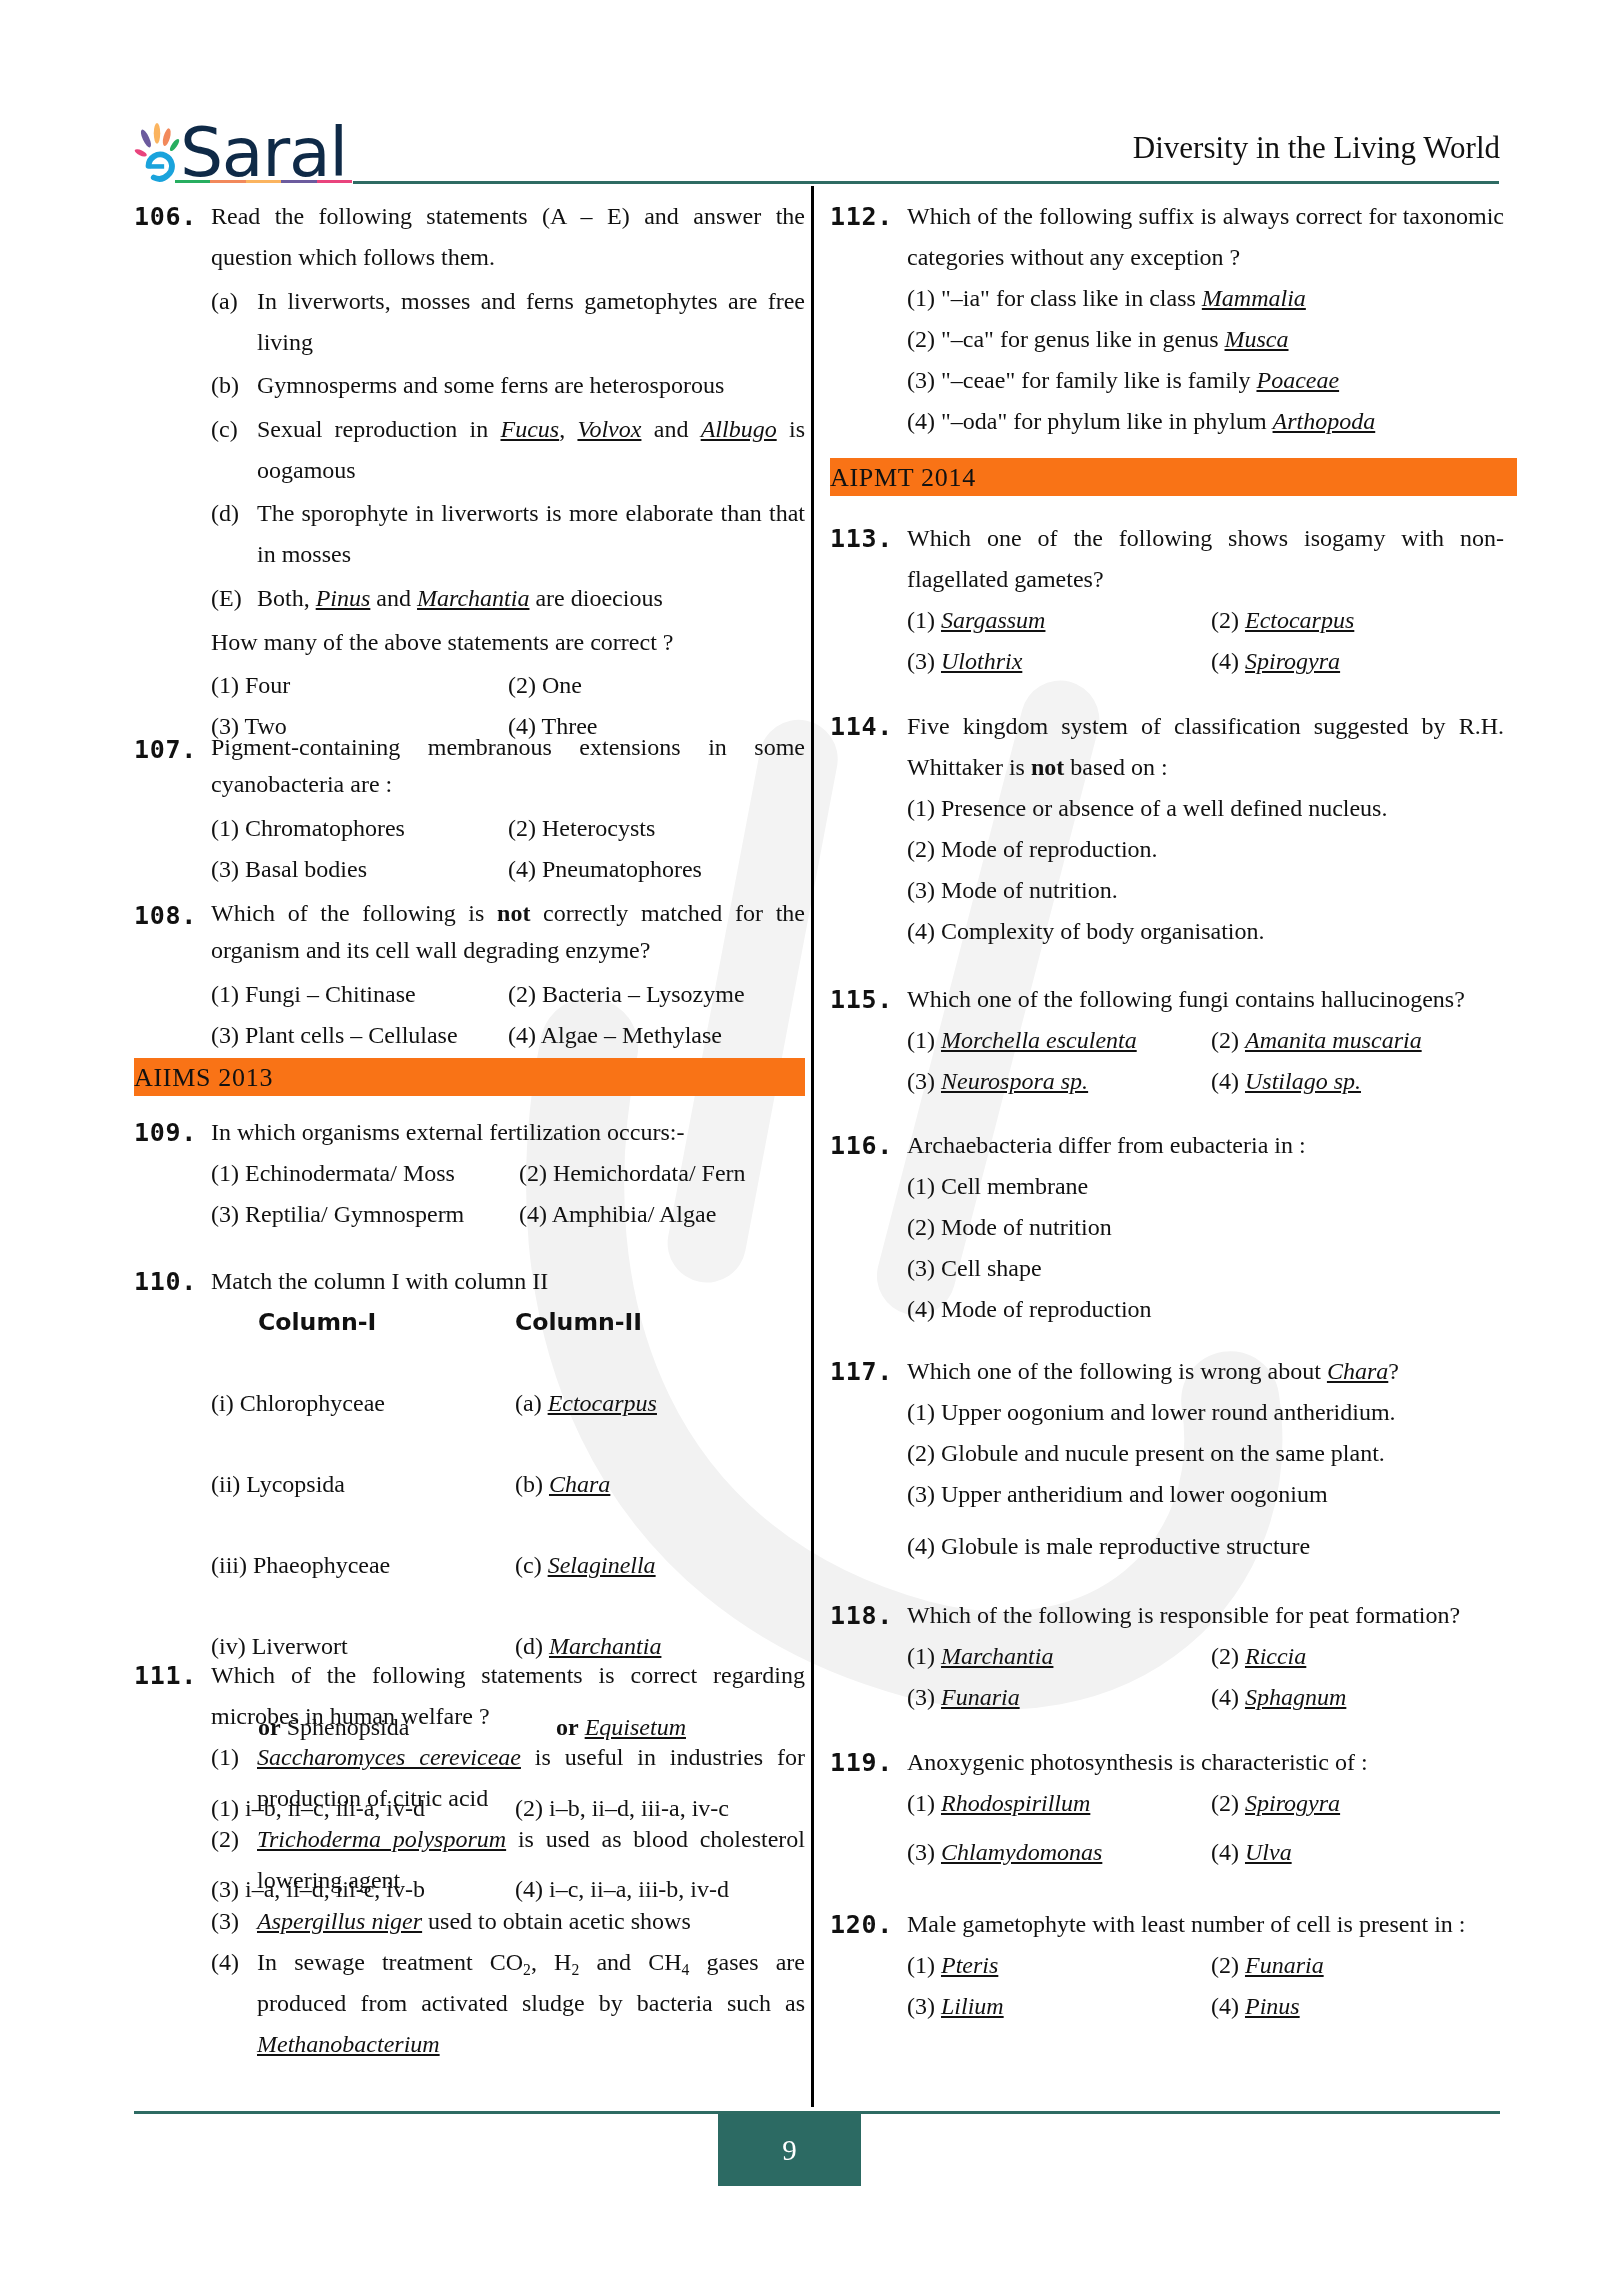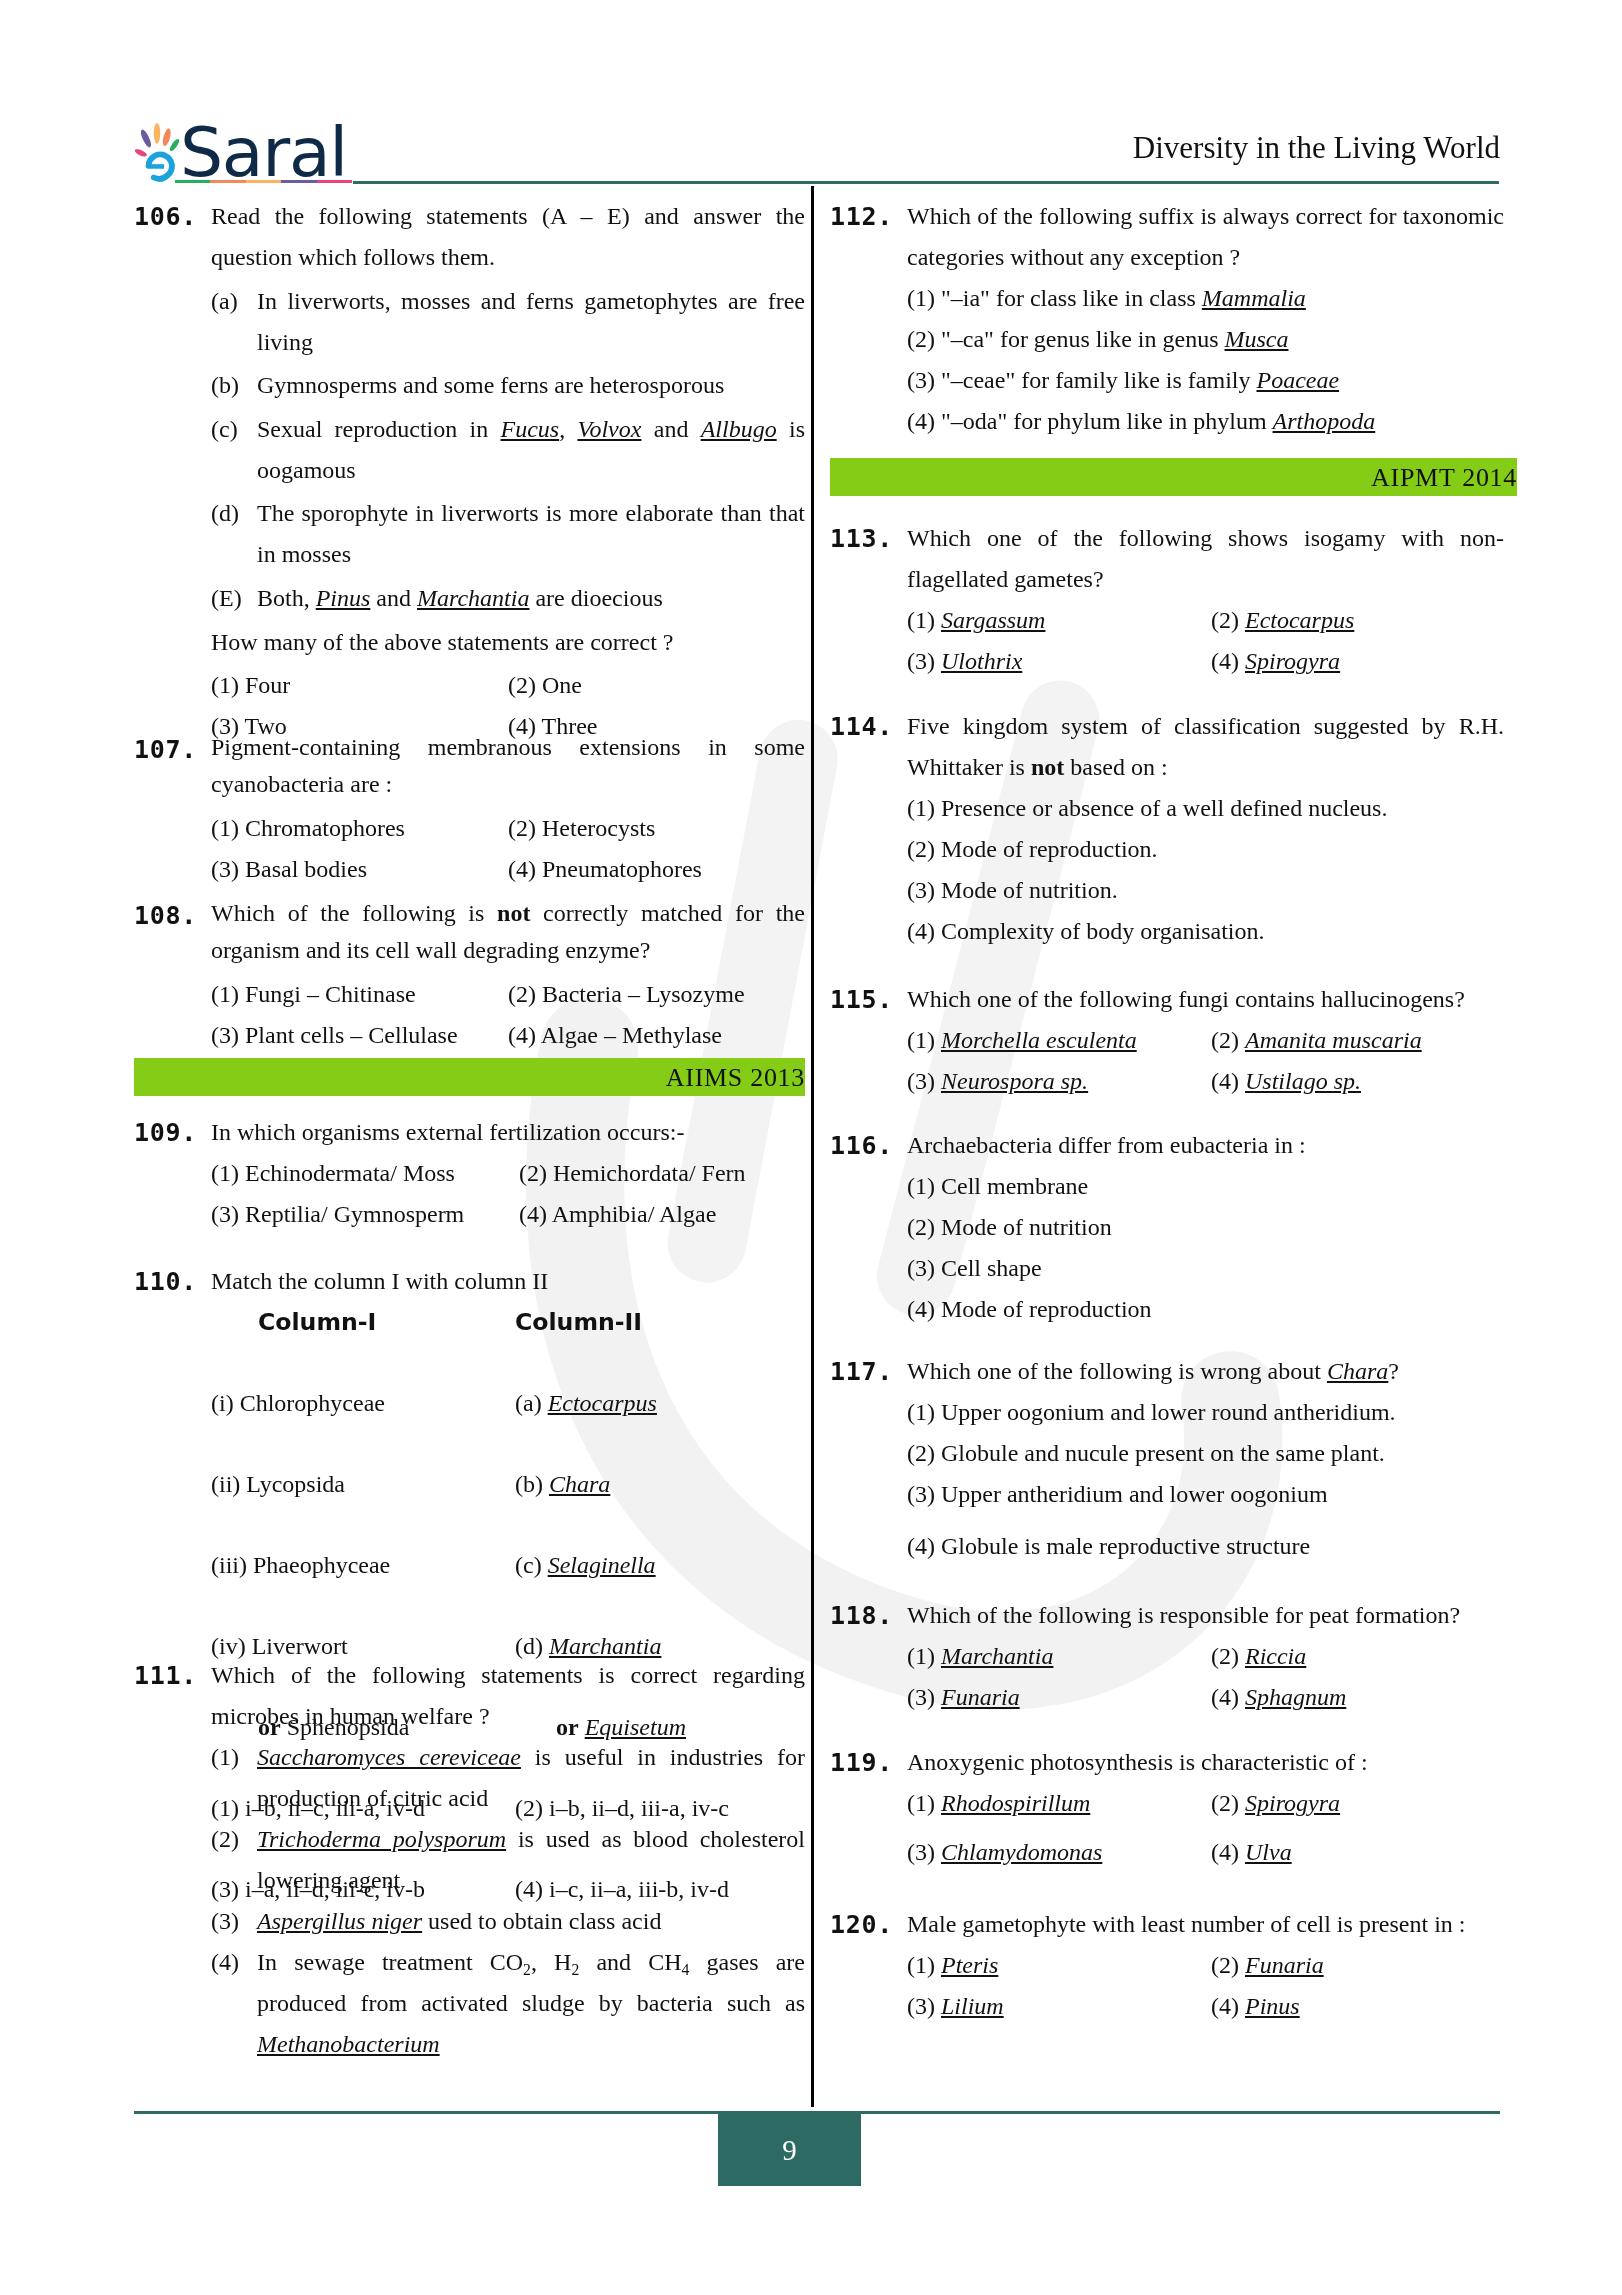--- a/index.html
+++ b/index.html
@@ -23,22 +23,22 @@
   .q { position: absolute; left: 0; right: 0; font-size: 24px; line-height: 41px; }
   .qnum { position: absolute; left: 0; top: 0; font-family: "DejaVu Sans Mono", "Liberation Mono", monospace;
           font-weight: bold; font-size: 25px; letter-spacing: 0.7px; }
   .qbody { margin-left: 77px; }
   .qtext { text-align: justify; font-family: "Liberation Serif", serif; font-size: 24px; }
   .opt-grid { display: grid; grid-template-columns: 1fr 1fr; font-family: "Liberation Serif", serif; }
   .opt-list { font-family: "Liberation Serif", serif; }
   .stmt { display: flex; font-family: "Liberation Serif", serif; }
   .stmt .lbl { width: 46px; flex: none; }
   .stmt .txt { flex: 1; text-align: justify; }
-  .banner { position: absolute; left: 0; right: 0; height: 38px; background: #84cc16;
-            text-align: right; font-family: "Liberation Serif", serif; font-size: 26px; line-height: 39px; letter-spacing: 0.7px; }
+  .banner { position: absolute; left: 0; right: 0; height: 38px; background: #f97316;
+            text-align: left; font-family: "Liberation Serif", serif; font-size: 26px; line-height: 39px; letter-spacing: 0.7px; }
   .colhead { font-family: "DejaVu Sans", sans-serif; font-weight: 600; font-size: 23.6px; }
   i { font-style: italic; text-decoration: underline; }
   b { font-weight: bold; }
   sub { font-size: 15.7px; vertical-align: -5.2px; line-height: 0; }
   
   .footer-rule { position: absolute; left: 134px; top: 2111px; width: 1366px; height: 2.6px; background: #2e6b63; }
   .page-box { position: absolute; left: 718px; top: 2114px; width: 143px; height: 72px; background: #2c6a63;
               color: #fff; text-align: center; font-family: "Liberation Serif", serif; font-size: 29px; line-height: 72px; }
 </style>
 </head>
@@ -183,21 +183,21 @@
       <div class="stmt">
         <span class="lbl">(1)</span>
         <span class="txt"><i>Saccharomyces cereviceae</i><span> is useful in industries for production of citric acid</span></span>
       </div>
       <div class="stmt">
         <span class="lbl">(2)</span>
         <span class="txt"><i>Trichoderma polysporum</i><span> is used as blood cholesterol lowering agent</span></span>
       </div>
       <div class="stmt">
         <span class="lbl">(3)</span>
-        <span class="txt"><i>Aspergillus niger</i><span> used to obtain class acid</span></span>
+        <span class="txt"><i>Aspergillus niger</i><span> used to obtain acetic shows</span></span>
       </div>
       <div class="stmt">
         <span class="lbl">(4)</span>
         <span class="txt"><span>In sewage treatment CO</span><sub>2</sub><span>, H</span><sub>2</sub><span> and CH</span><sub>4</sub><span> gases are produced from activated sludge by bacteria such as </span><i>Methanobacterium</i></span>
       </div>
     </div>
   </div>
 </div>
 
 <div class="col col-right">

